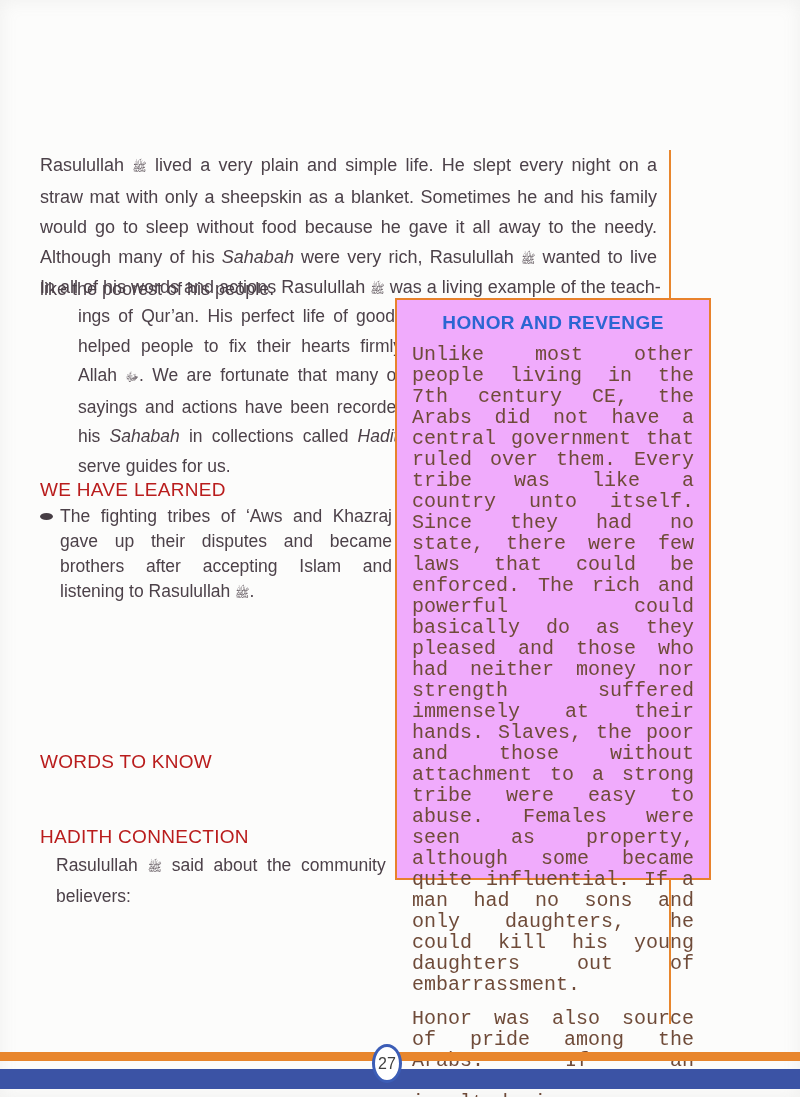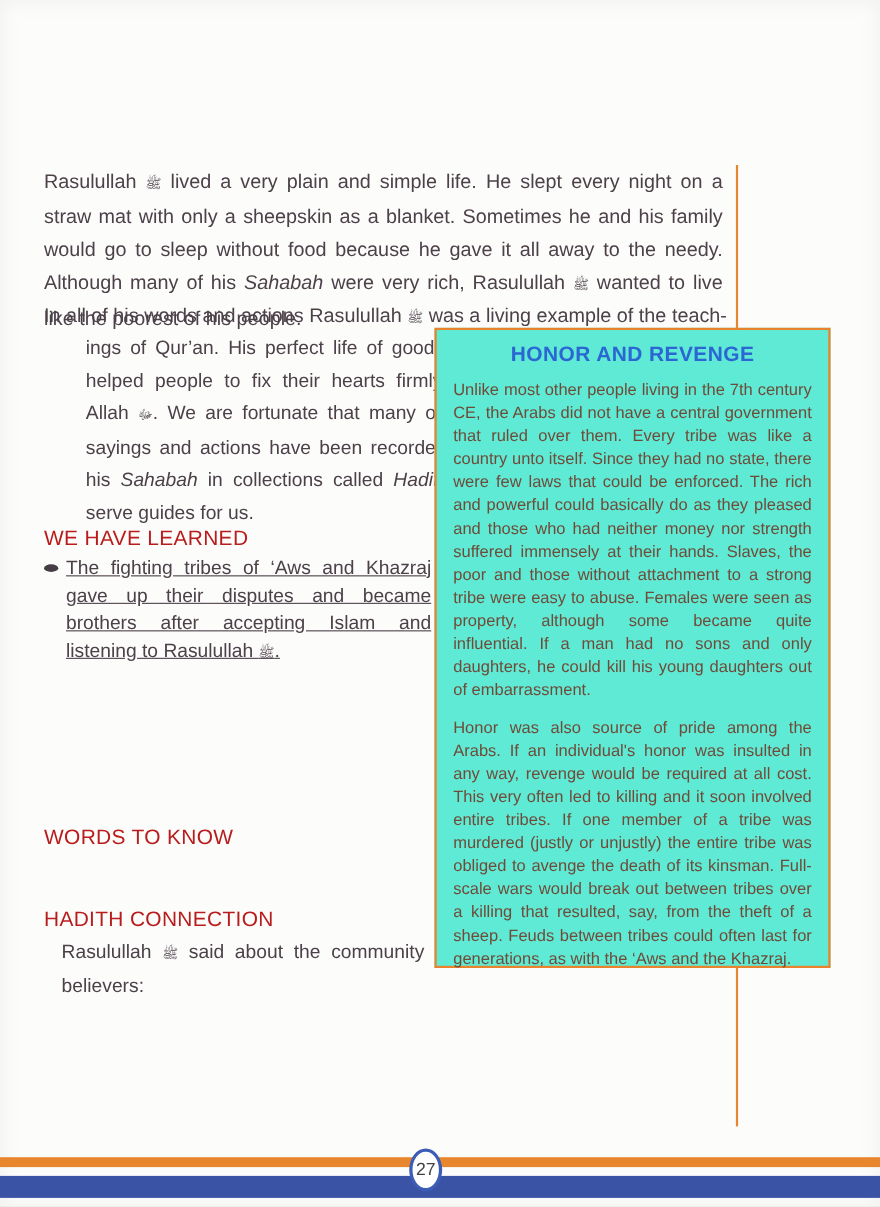--- a/index.html
+++ b/index.html
@@ -19,34 +19,34 @@
   .nowrap{white-space:nowrap;}
   .leftcol{width:354px;font-size:17.5px;line-height:29.5px;text-align:justify;}
   i{font-style:italic;}
   .c{font-size:12px;letter-spacing:0;} 
   
   .h-blue{font-size:19px;color:#b91c1c;letter-spacing:.3px;}
   
   .blist{width:352px;}
   .bitem{display:flex;margin:0 0 1px 0;}
   .bdot{flex:0 0 13px;margin-top:9px;width:7px;height:7px;border-radius:50%;background:#463d44;}
-  .btext{flex:1;font-size:17.5px;line-height:25px;text-align:justify;padding-left:7px;text-decoration:underline;}
+  .btext{flex:1;font-size:17.5px;line-height:25px;text-align:justify;padding-left:7px;}
   
   .sidebox{
-    left:395px;top:298px;width:360px;height:582px;
-    background:#5eead4;border:2px solid #e8822c;box-sizing:border-box;
+    left:395px;top:298px;width:316px;height:582px;
+    background:#f0abfc;border:2px solid #e8822c;box-sizing:border-box;
     padding:9px 15px 0 15px;
   }
   .sidebox-title{
     text-align:center;font-size:19px;font-weight:bold;color:#2b66d2;
     letter-spacing:.4px;margin:3px 0 10px 0;
   }
   .sidebox p{
-    margin:0 0 13px 0;font-size:15px;line-height:21px;
-    text-align:justify;color:#6f4b39;
+    margin:0 0 13px 0;font-size:20px;line-height:21px;
+    text-align:justify;color:#6f4b39;font-family:Liberation Mono, monospace;
   }
   
   .quote{left:38px;top:928px;width:624px;text-align:center;font-style:italic;}
   .quote-text{font-size:18px;line-height:30px;color:#4c4149;}
   .quote-src{font-size:14.5px;margin-top:3px;color:#4c4149;}
   
   .vrule{left:669px;width:2px;background:#e8862d;}
   .vrule-top{top:150px;height:149px;}
   .vrule-bottom{top:879px;height:145px;}
   

